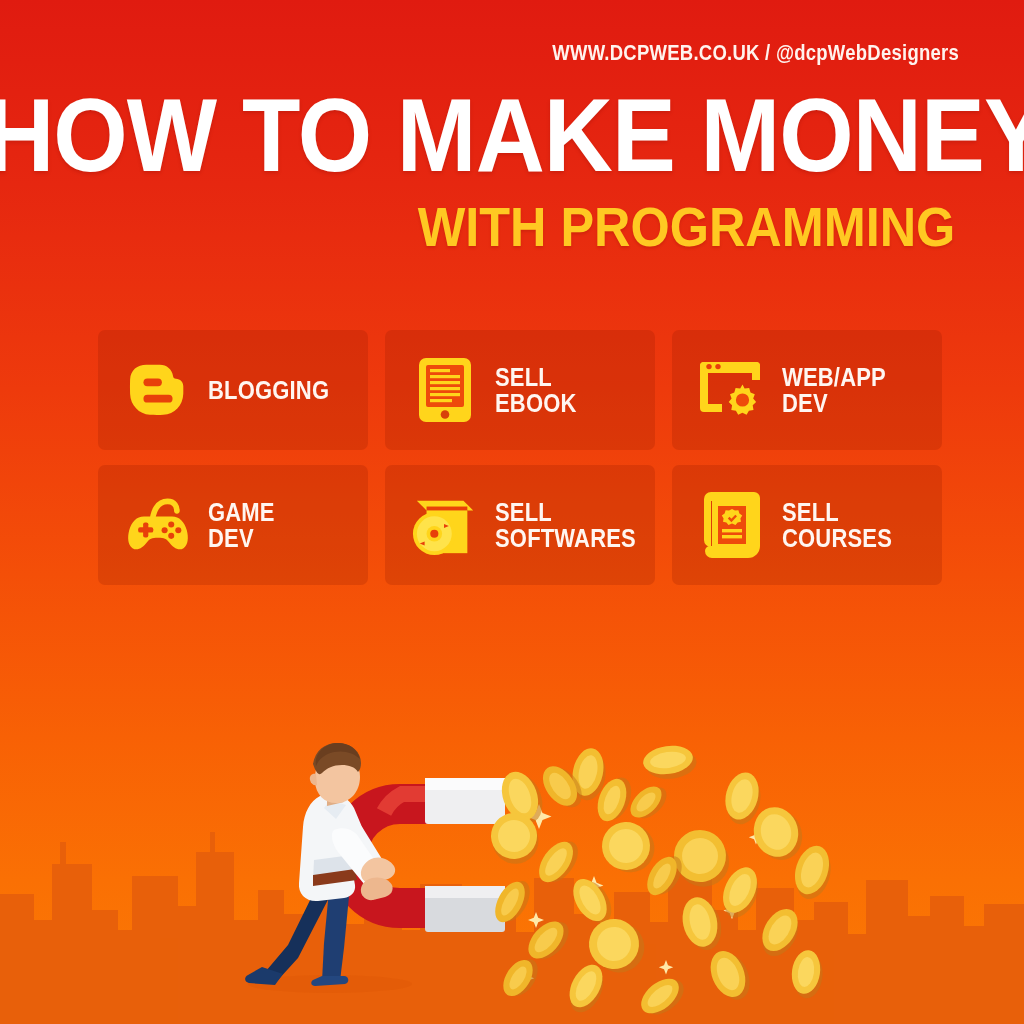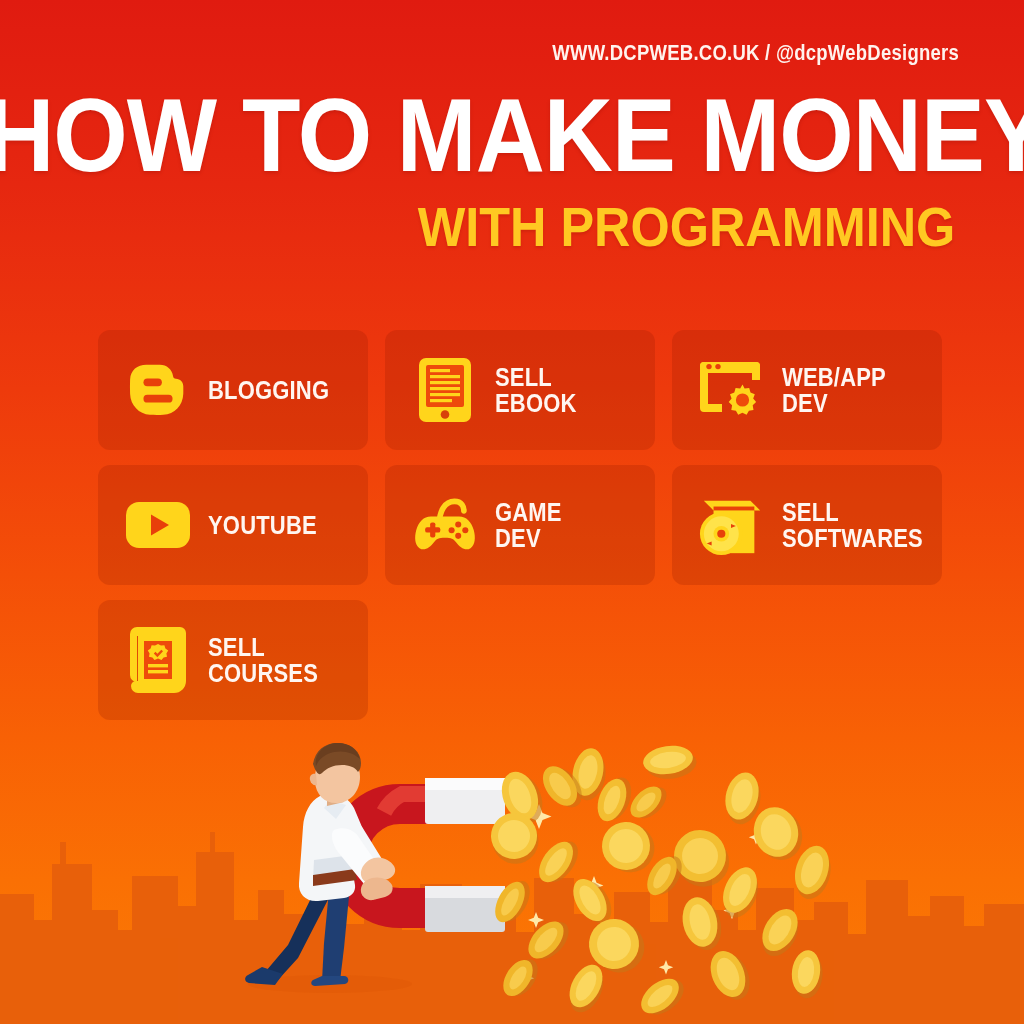--- a/index.html
+++ b/index.html
@@ -86,21 +86,21 @@
     width: 845px;
     display: grid;
     grid-template-columns: repeat(3, 270px);
     grid-template-rows: repeat(3, 120px);
     column-gap: 17px;
     row-gap: 15px;
   }
   .card {
     position: relative;
     background: rgba(140, 22, 0, 0.21);
-    border-radius: 12px;
+    border-radius: 7px;
     display: flex;
     align-items: center;
     padding-left: 26px;
     box-sizing: border-box;
   }
   .card-icon {
     width: 68px;
     height: 68px;
     flex: 0 0 68px;
     display: flex;
@@ -232,29 +232,20 @@
           <circle cx="11" cy="8.6" r="2.7" fill="#E8400A"></circle>
           <circle cx="20" cy="8.6" r="2.7" fill="#E8400A"></circle>
           <path fill="#FFD51B" d="M44.5 26.5l2.1 4.1 4.6-.6 1.3 4.4 4.3 1.8-1.6 4.3 2.9 3.6-3.4 3.2.8 4.6-4.6.9-2.3 4-4.2-2-4.2 2-2.3-4-4.6-.9.8-4.6-3.4-3.2 2.9-3.6-1.6-4.3 4.3-1.8 1.3-4.4 4.6.6z"></path>
           <circle cx="44.5" cy="42" r="6.6" fill="#EE4A0B"></circle>
         </svg>
       </span>
       <span class="card-label">WEB/APP
 DEV</span>
     </div>
 
-    <div class="card">
-      <span class="card-icon">
-        <svg width="66" height="48" viewBox="0 0 66 48">
-          <rect x="1" y="1" width="64" height="46" rx="13" fill="#FFD51B"></rect>
-          <path d="M26 13.5l18 10.5-18 10.5z" fill="#E8400A"></path>
-        </svg>
-      </span>
-      <span class="card-label">YOUTUBE</span>
-    </div>
 
 
     <div class="card">
       <span class="card-icon">
         <svg width="72" height="62" viewBox="0 0 72 62">
           <path fill="none" stroke="#FFD51B" stroke-width="6" stroke-linecap="round" d="M30 30C30 16 36 6 46 6c8 0 10 6 10 10"></path>
           <path fill="#FFD51B" d="M21 22h30c7.5 0 13 5.5 15.5 14.5C68.5 44 68 52 63 55.5c-5 3.5-11-.5-15.5-6.5-2.6-3.4-4.7-4.6-11.5-4.6s-8.9 1.2-11.5 4.6C20 55 14 59 9 55.5 4 52 3.5 44 5.5 36.5 8 27.5 13.5 22 21 22z"></path>
           <g fill="#E8400A">
             <rect x="15" y="33.5" width="16" height="5.5" rx="2"></rect>
             <rect x="20.25" y="28.25" width="5.5" height="16" rx="2"></rect>

